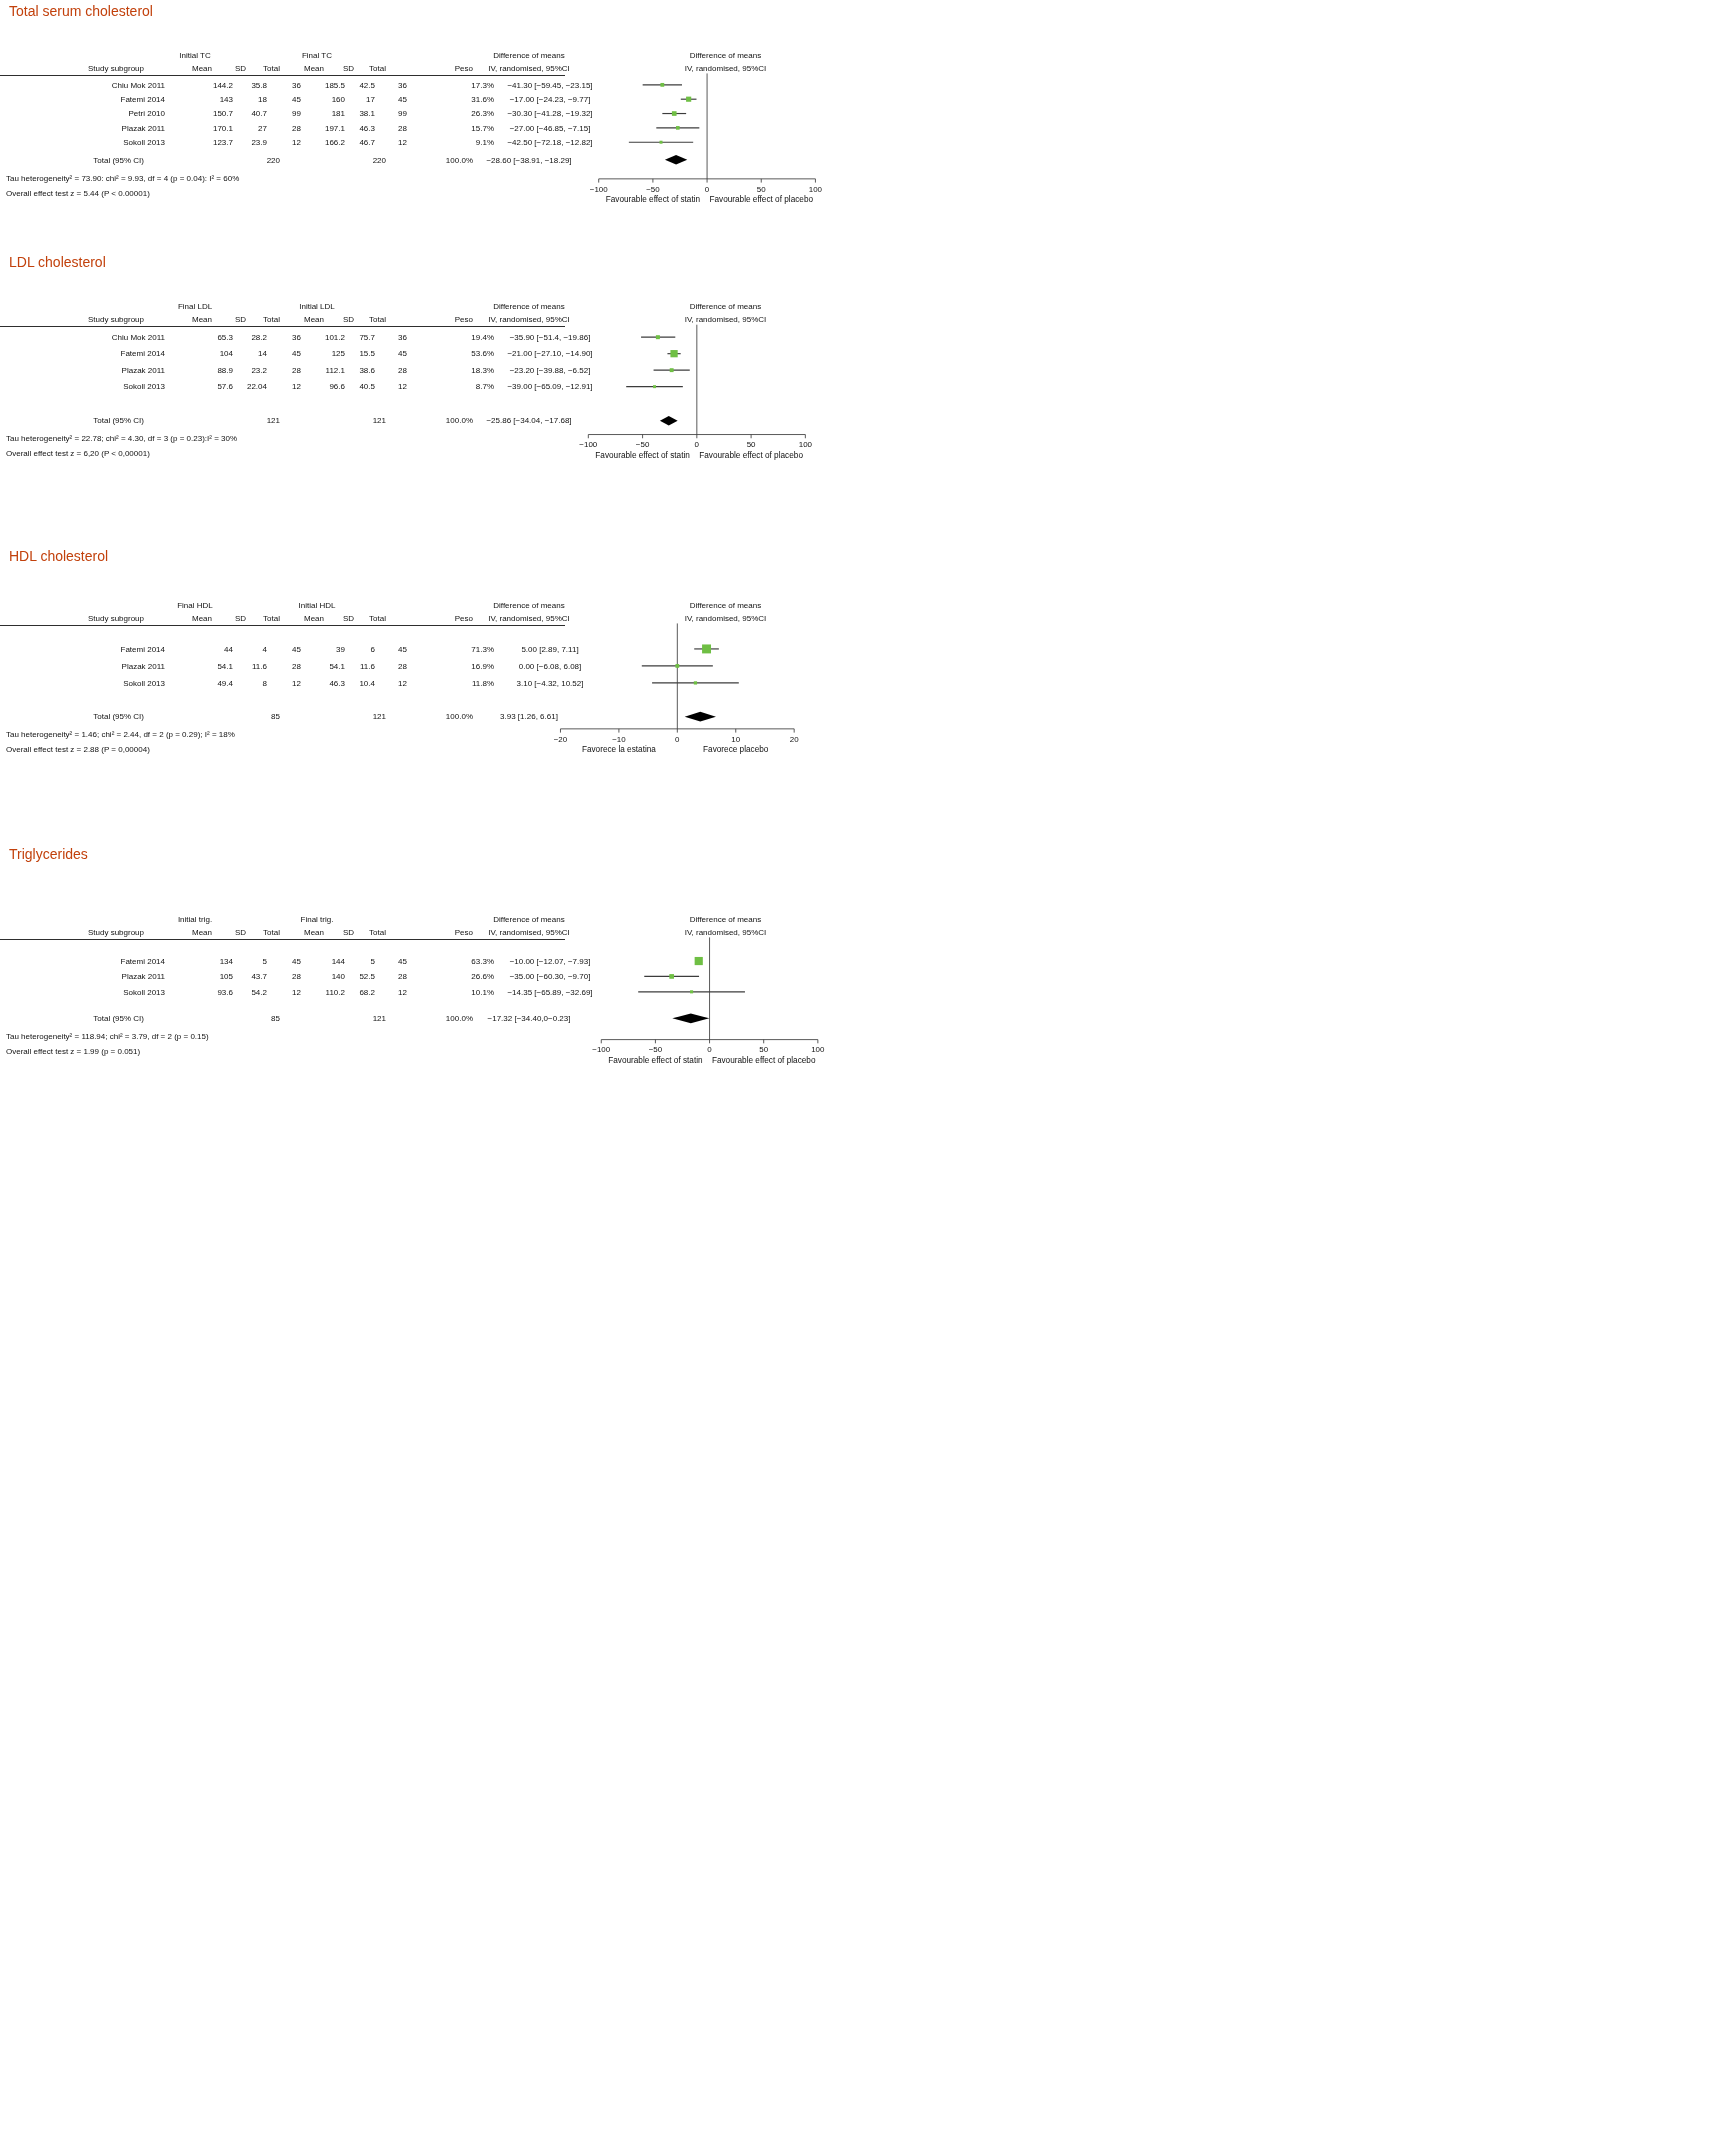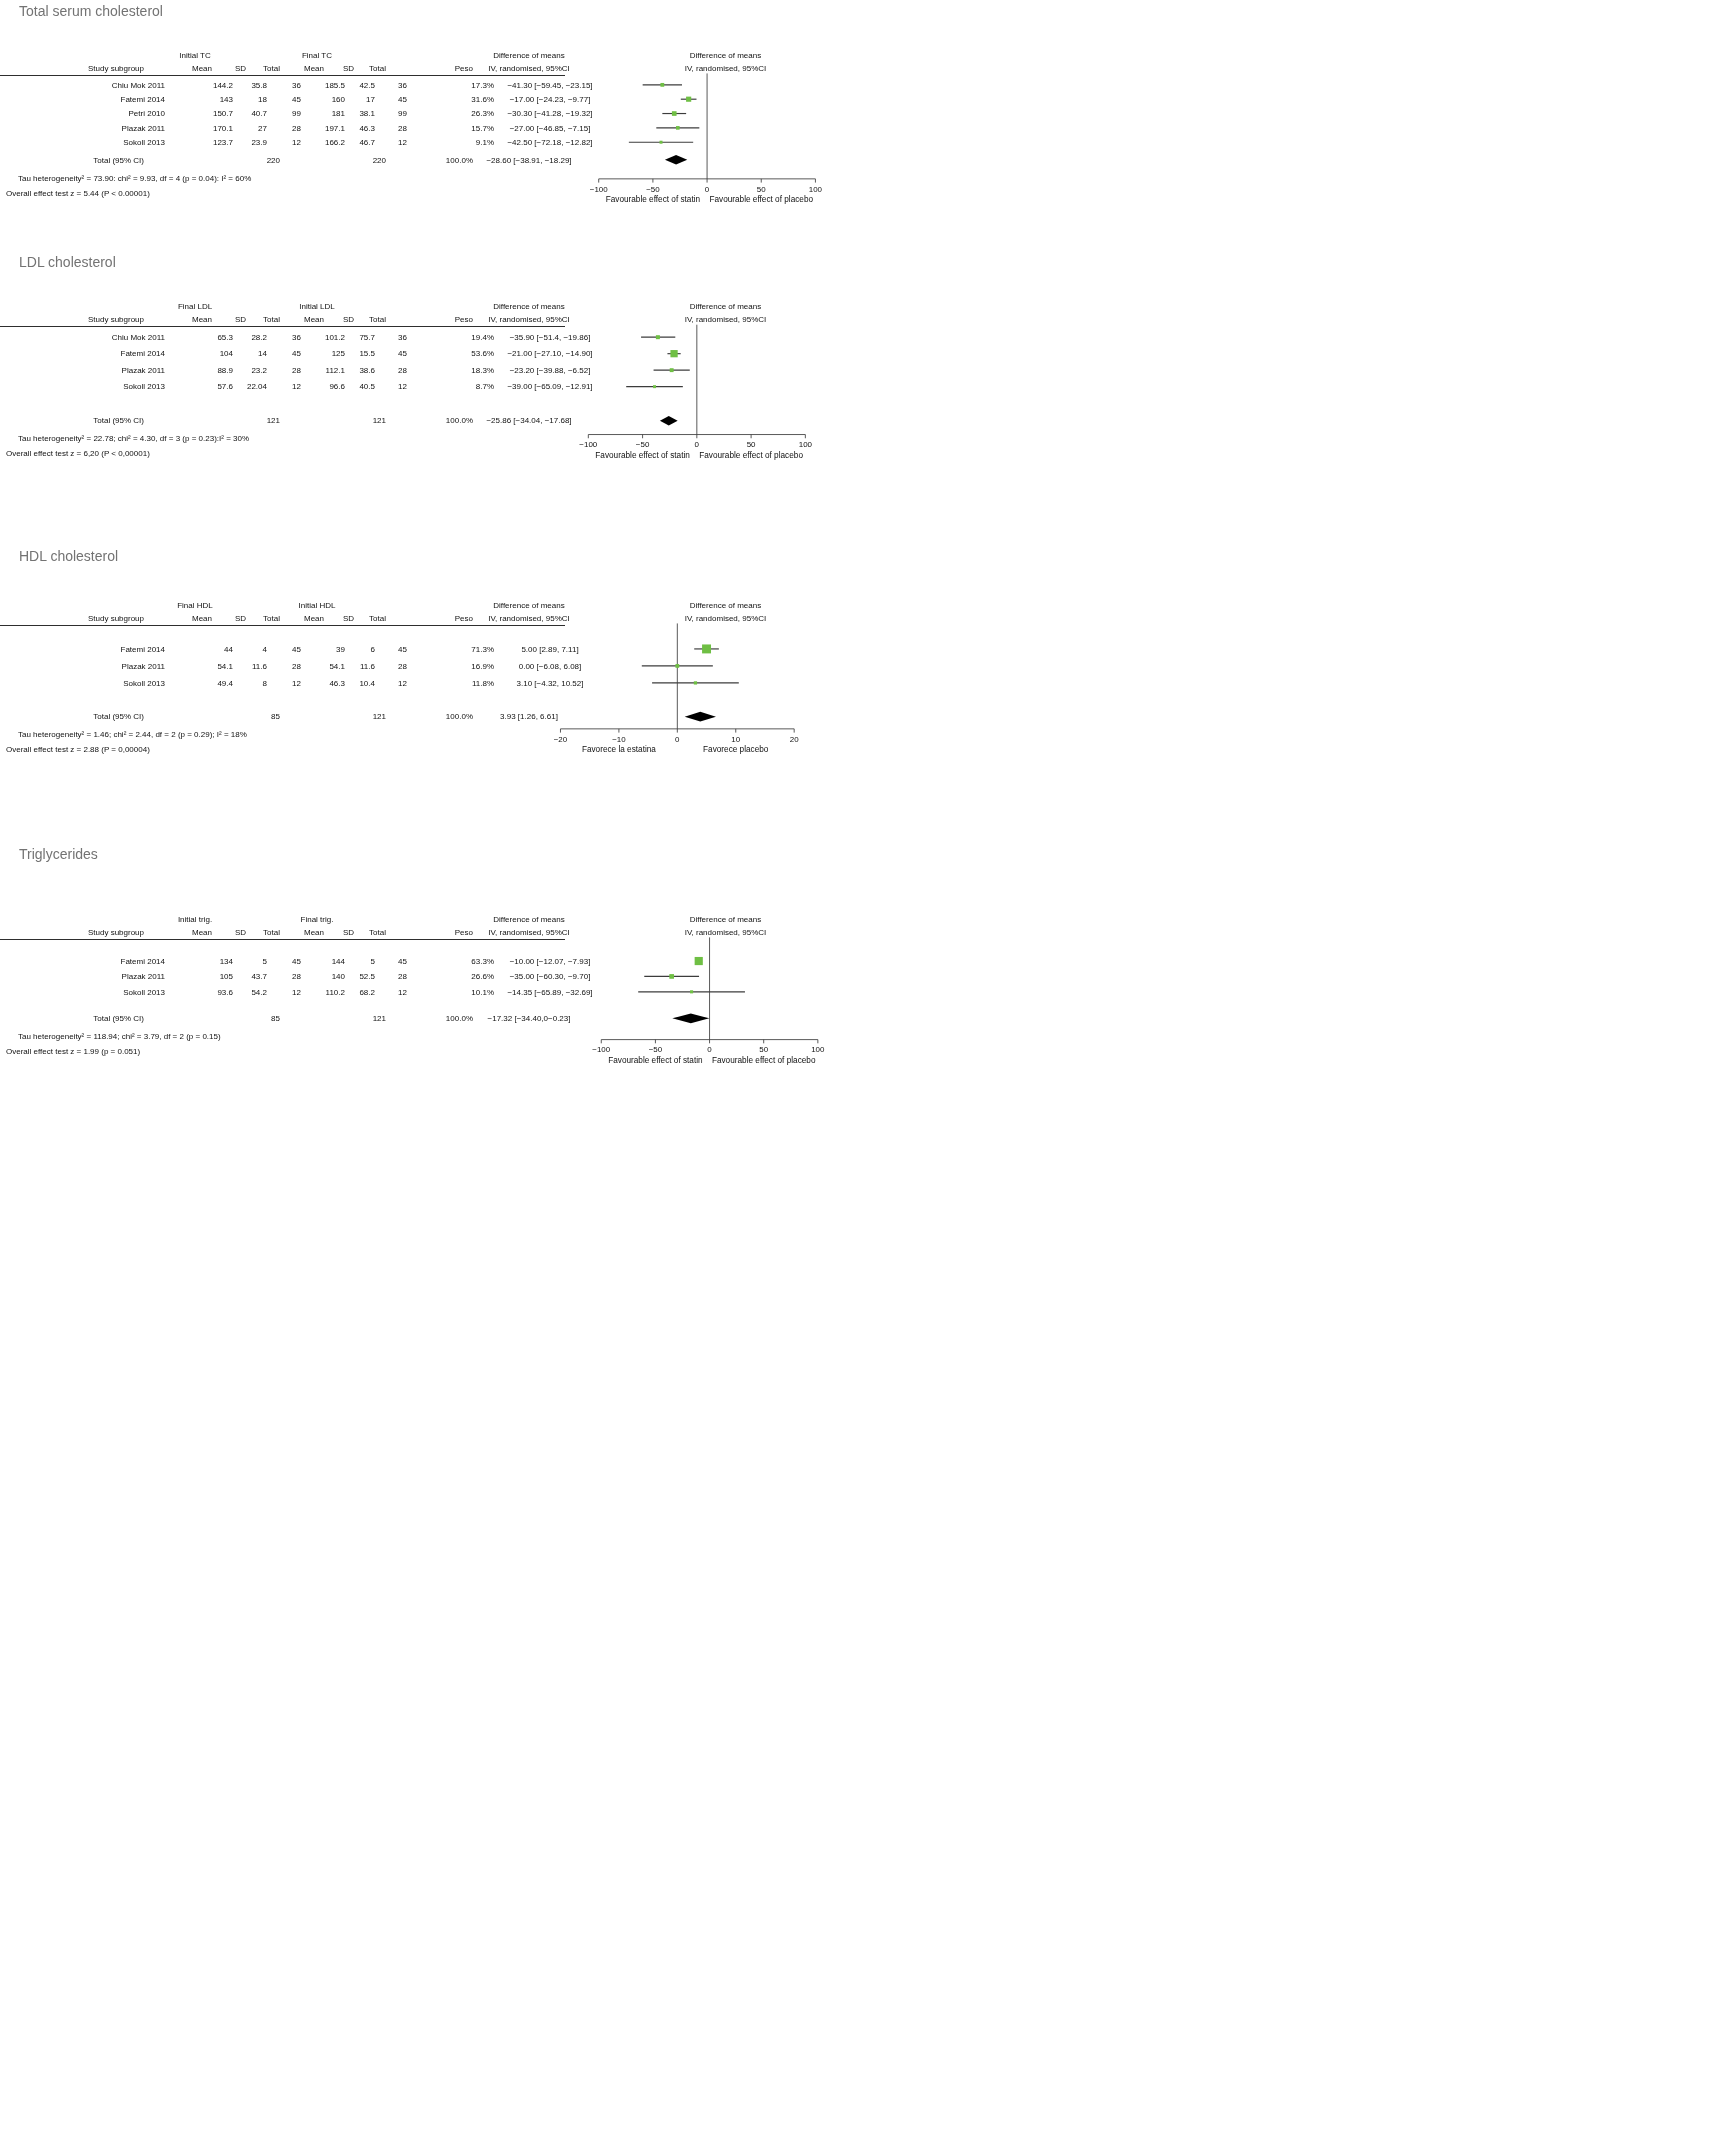--- a/index.html
+++ b/index.html
@@ -8,22 +8,22 @@
     width: 866px;
     color: #111;
     font-family: "Liberation Sans", sans-serif;
     font-size: 8px;
     padding: 3.2px 0 10.6px 0;
   }
   .sec-title {
     font-size: 14px;
     font-weight: 400;
     line-height: 17px;
-    padding-left: 19px;
-    color: #737373;
+    padding-left: 9px;
+    color: #c2410c;
   }
   .wrap { position: relative; width: 866px; }
   .grid {
     display: grid;
     grid-template-columns: 112px 68px 34px 34px 44px 30px 32px 87px 112px 1fr;
     align-items: center;
     margin-left: 32px;
   }
   .hdr1 { height: 12.8px; }
   .hdr2 { height: 12.8px; }
@@ -33,21 +33,21 @@
   .d2 { grid-column: 10; text-align: center; }
   .c-study { grid-column: 1; text-align: right; padding-left: 4.3px; white-space: nowrap; }
   .c-num { text-align: right; white-space: nowrap; }
   .c-ci { text-align: center; white-space: nowrap; }
   .c-plot { text-align: center; white-space: nowrap; }
   .rule { width: 565px; border-top: 1.3px solid #2e2e2e; }
   .rows .fp-row { height: var(--rh, 14.4px); padding-left: 21px; }
   .total-row { height: 14.4px; }
   .foot { margin-top: 3.2px; }
   .foot div { line-height: 15px; white-space: nowrap; }
-  .foot .het { padding-left: 18px; }
+  .foot .het { padding-left: 6px; }
   .foot .eff { padding-left: 6px; }
   .plot-svg {
     position: absolute;
     inset: 0;
     width: 100%;
     height: 100%;
     pointer-events: none;
   }
   svg text { font-family: "Liberation Sans", sans-serif; font-size: 15px; fill: #111; }
   svg text.fav { font-size: 15.5px; }

